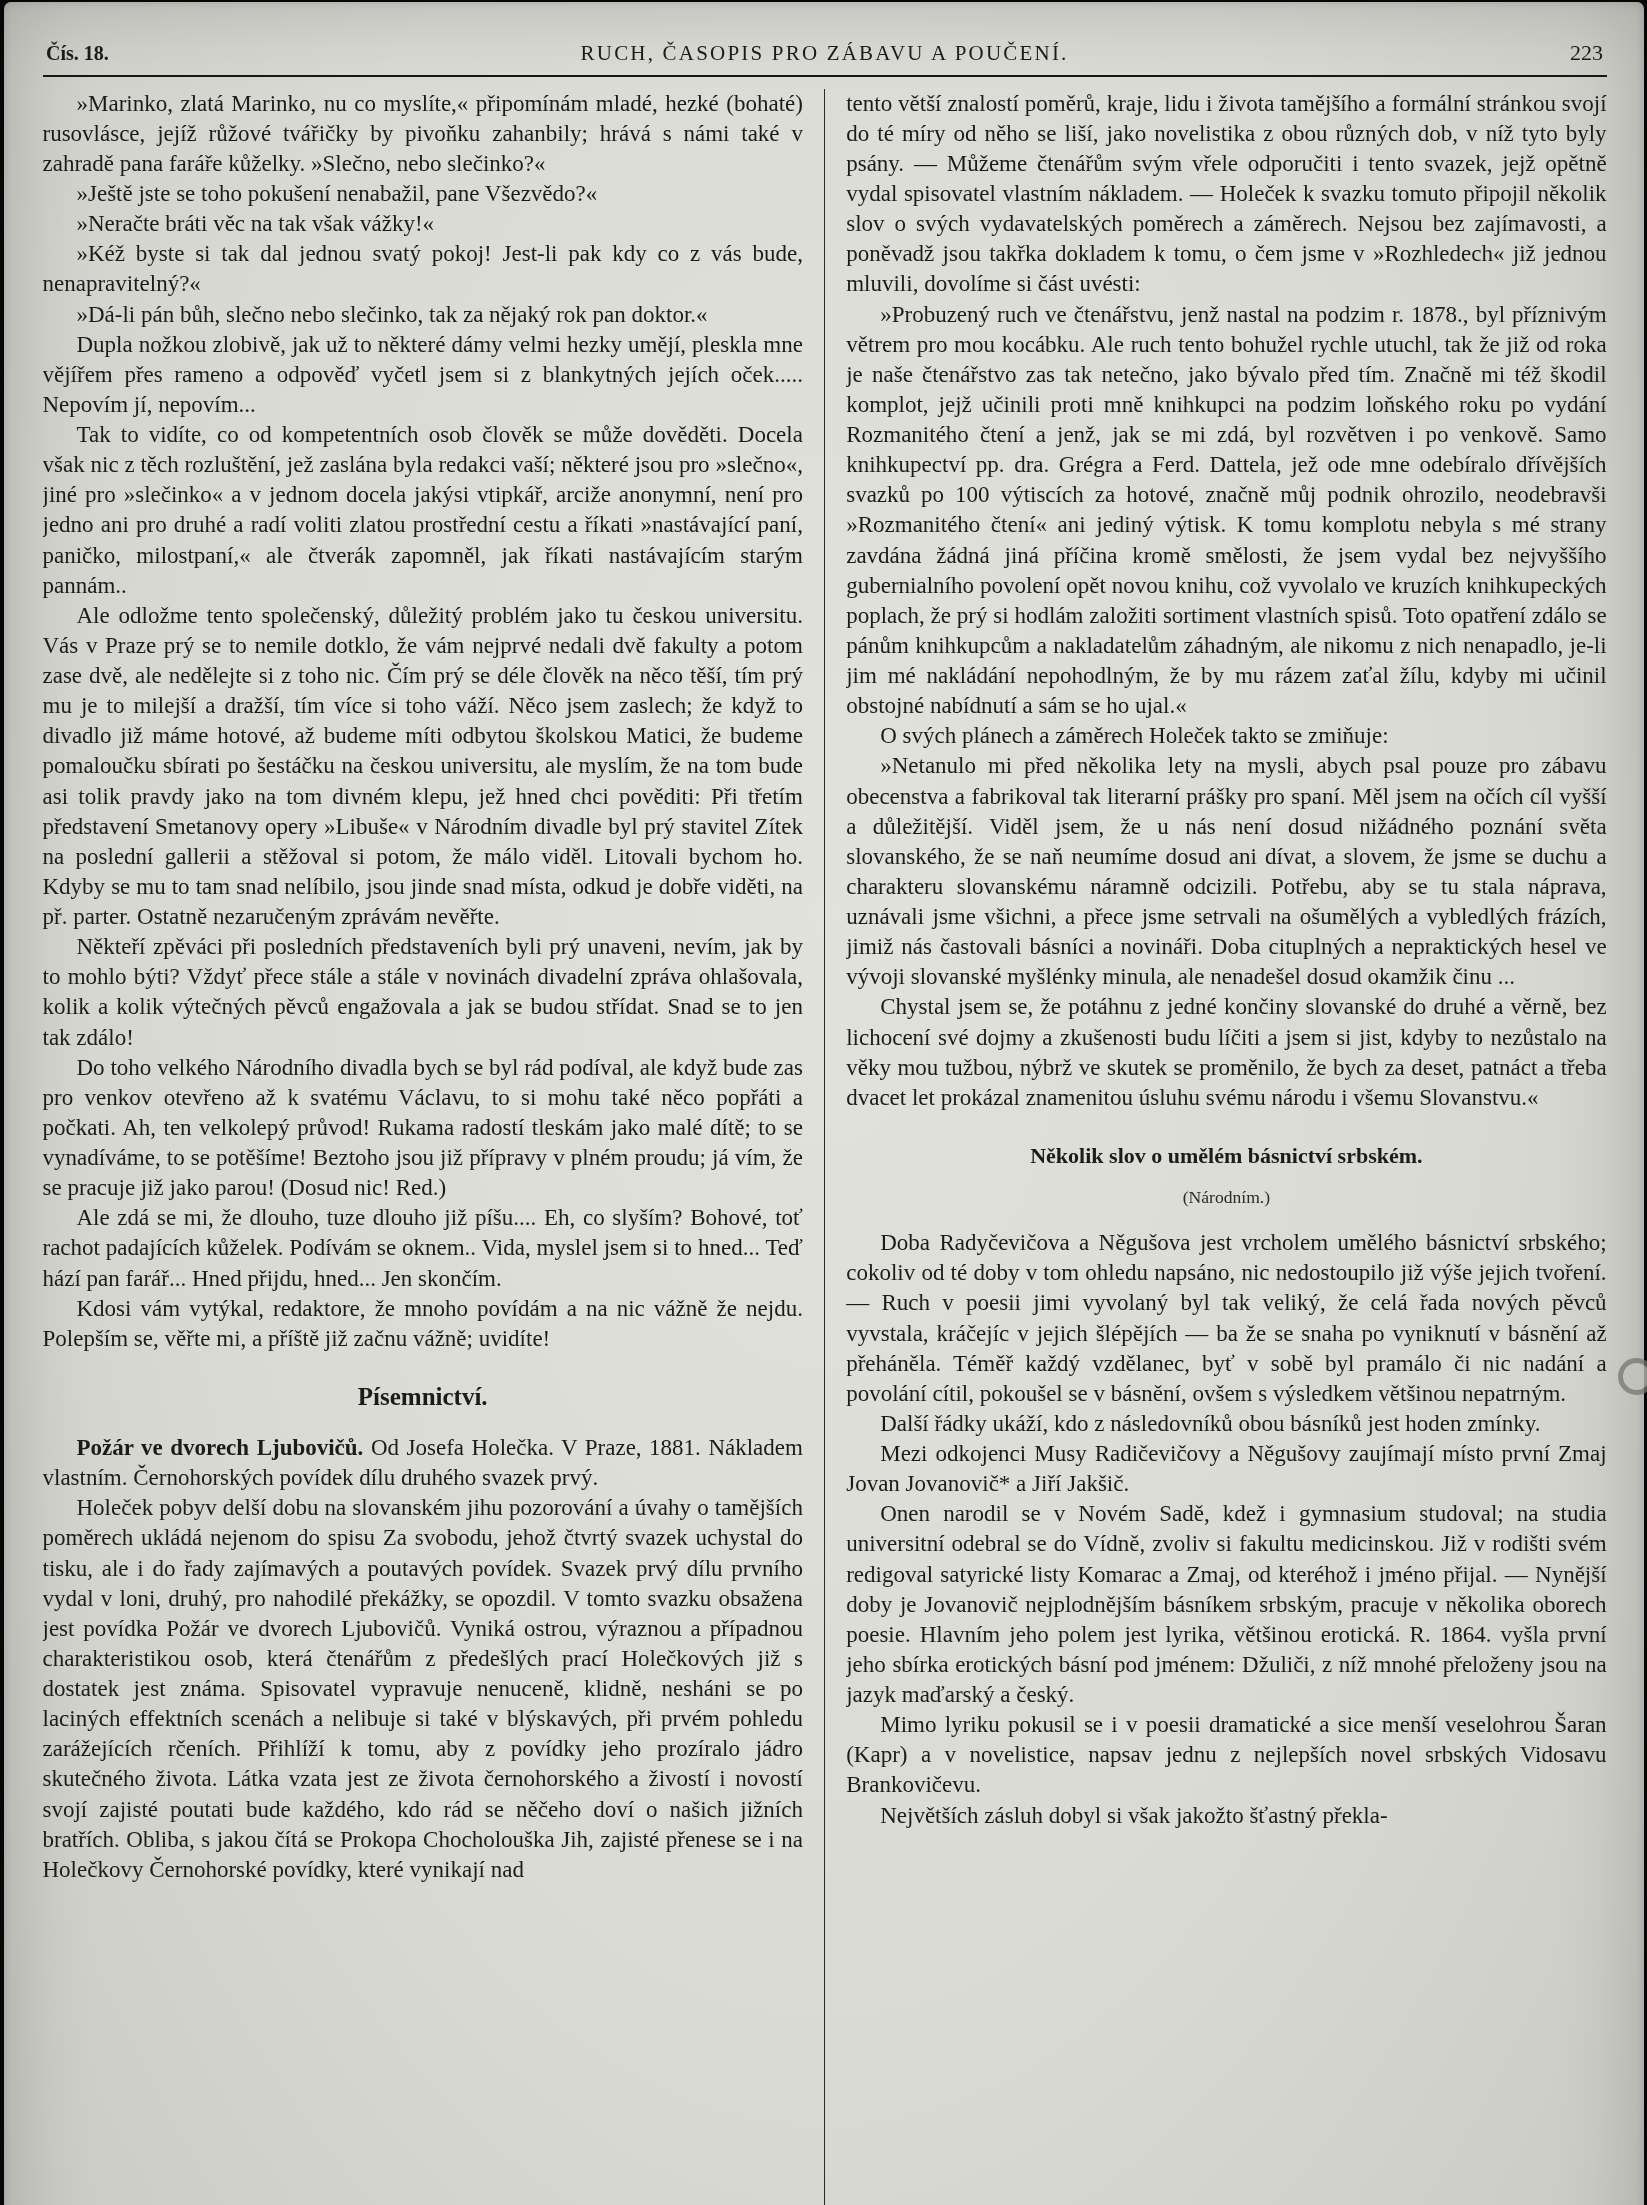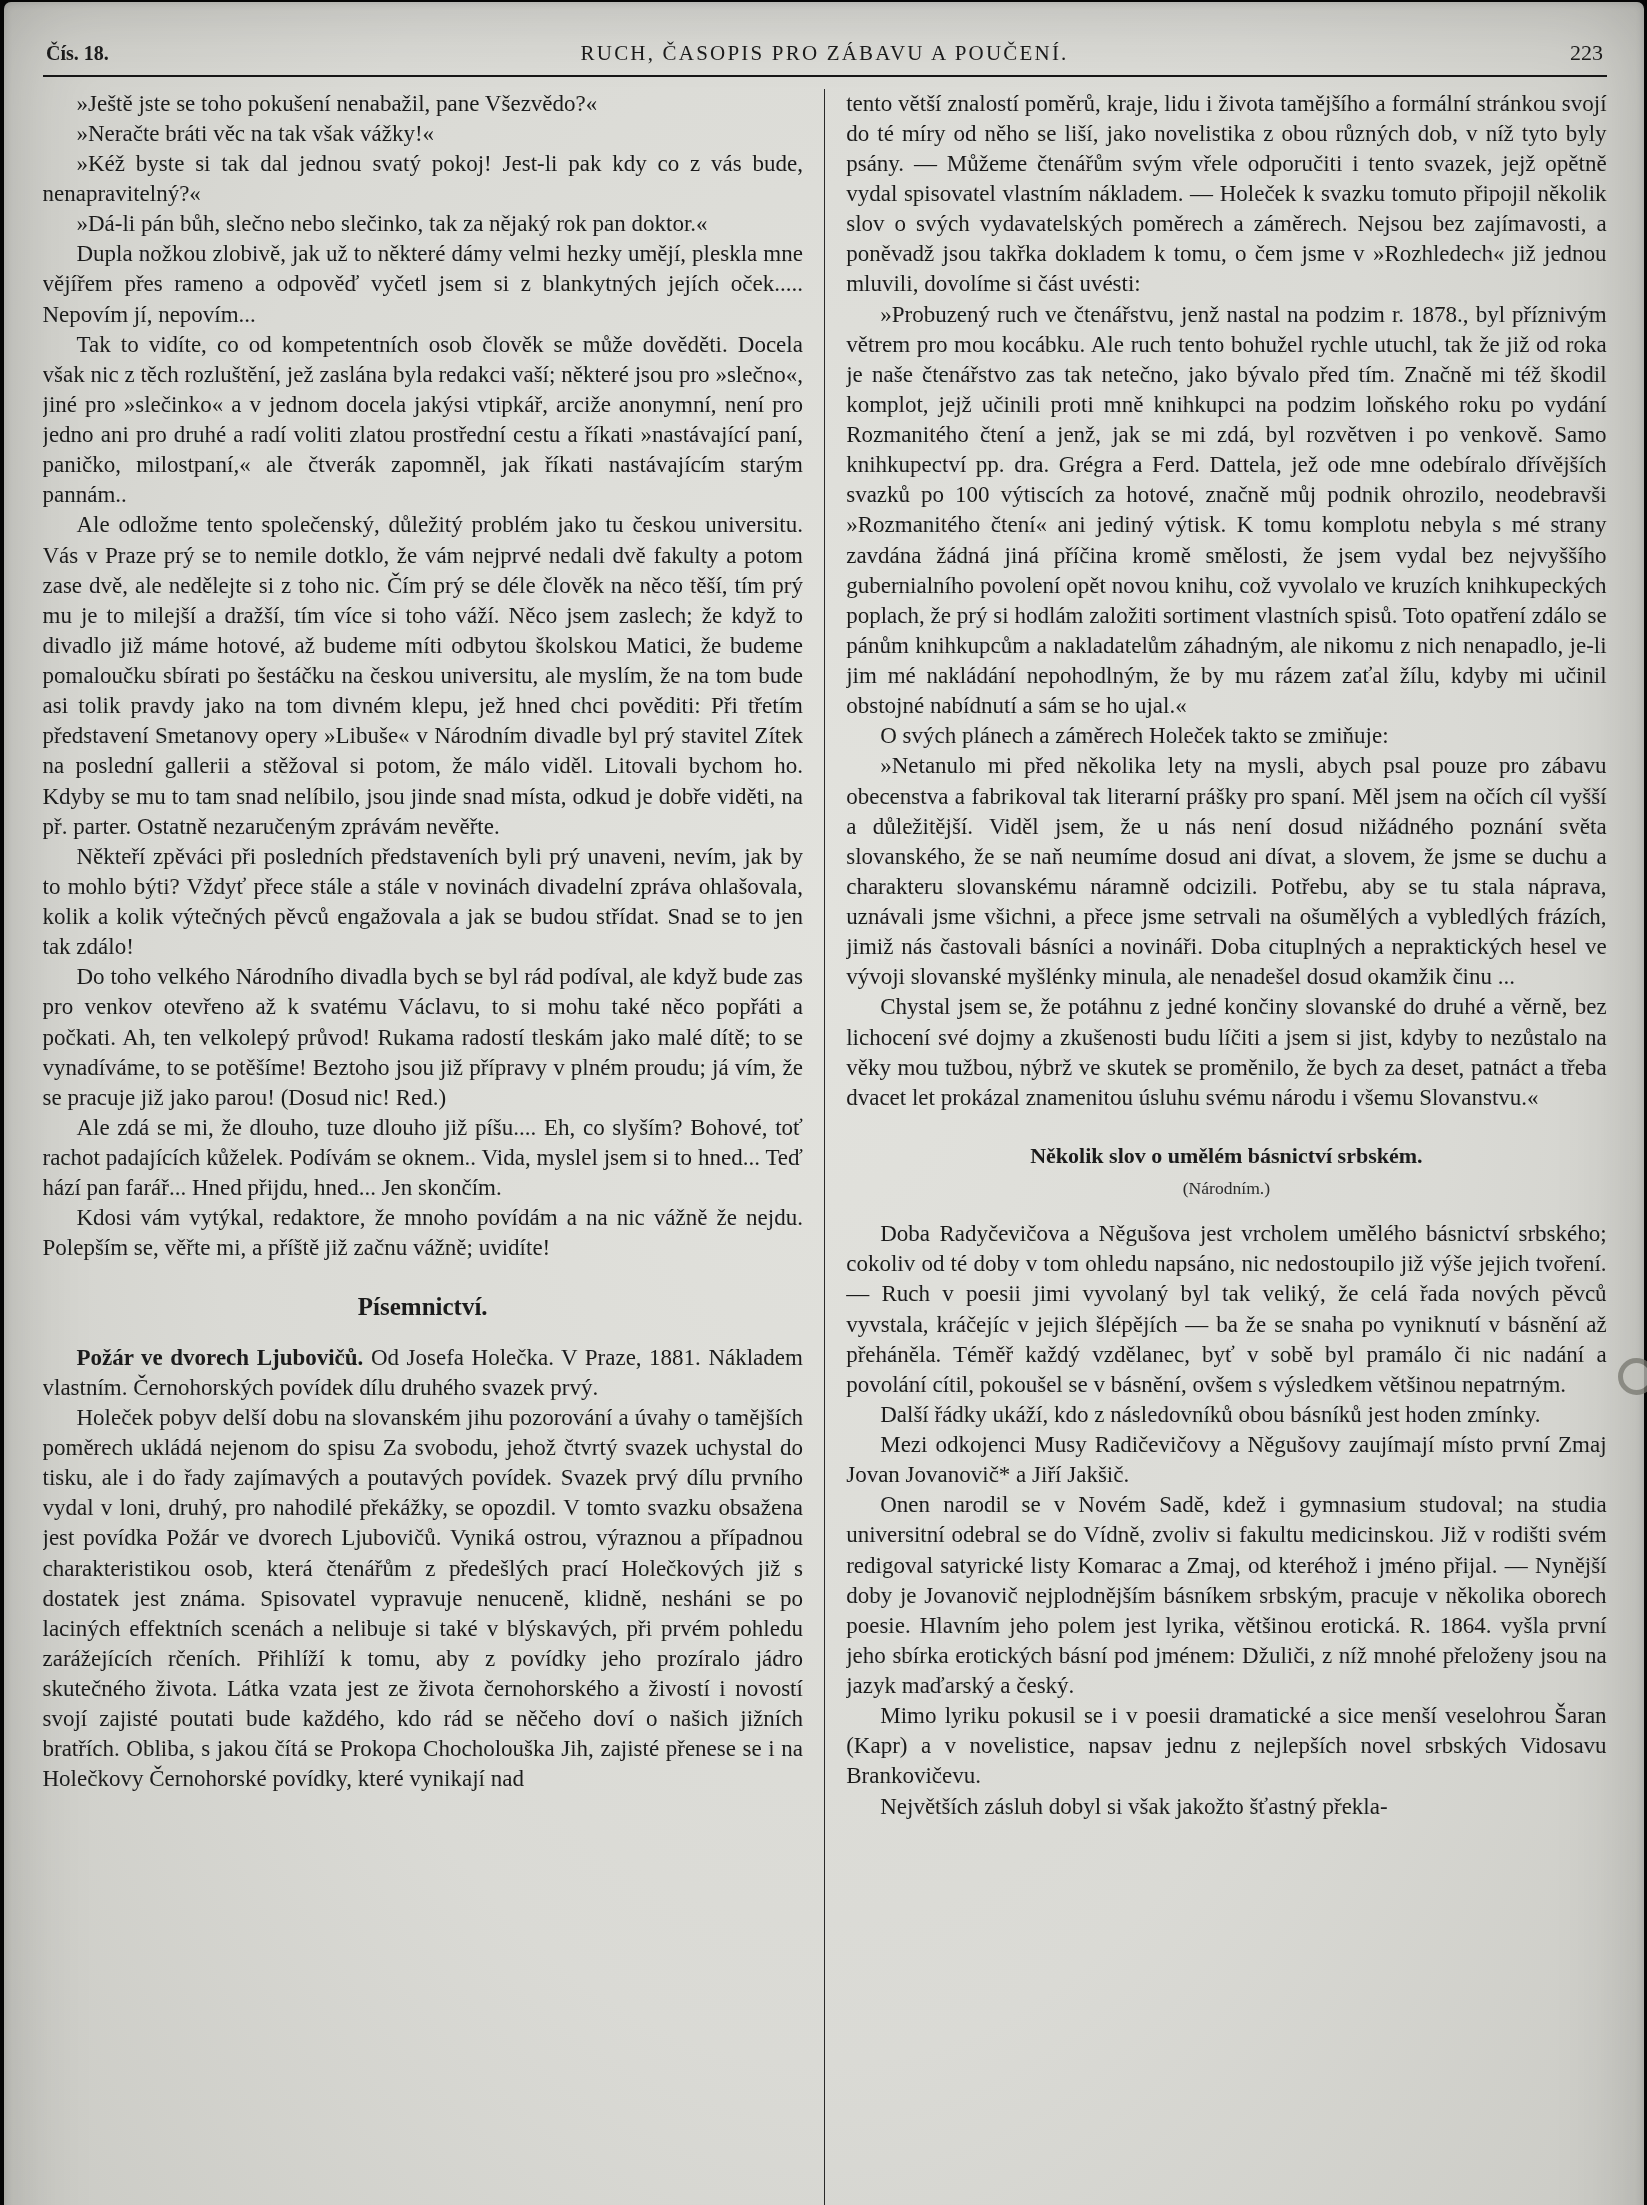--- a/index.html
+++ b/index.html
@@ -54,21 +54,21 @@
 
   p.para { margin: 0; text-indent: 34px; }
   p.no-indent { text-indent: 0; }
 
   .section-heading {
     font-size: 25px; font-weight: bold; text-align: center;
     margin: 27px 0 19.4px; text-indent: 0;
   }
   .article-heading {
     font-size: 22px; font-weight: bold; text-align: center;
-    margin: 29px 0 6px; text-indent: 0;
+    margin: 29px 0 15px; text-indent: 0;
   }
   .article-subheading {
     font-size: 17.6px; text-align: center; margin: 0 0 19.4px; text-indent: 0; color: #2a2a2a;
   }
 
   .scan-artifact {
     position: absolute;
     right: -7px; top: 1358px;
     width: 27px; height: 27px;
     border-radius: 50%;
@@ -86,20 +86,21 @@
     <div class="issue">Čís. 18.</div>
     <div class="journal-title">RUCH, ČASOPIS PRO ZÁBAVU A POUČENÍ.</div>
     <div class="page-number">223</div>
   </div>
 
   <div class="header-rule"></div>
 
   <div class="columns">
 
     <div class="col col-left">
+      <p class="para">»Marinko, zlatá Marinko, nu co myslíte,« připomínám mladé, hezké (bohaté) rusovlásce, jejíž růžové tvářičky by pivoňku zahanbily; hrává s námi také v zahradě pana faráře kůželky. »Slečno, nebo slečinko?«</p>
       <p class="para">»Ještě jste se toho pokušení nenabažil, pane Všezvědo?«</p>
       <p class="para">»Neračte bráti věc na tak však vážky!«</p>
       <p class="para">»Kéž byste si tak dal jednou svatý pokoj! Jest-li pak kdy co z vás bude, nenapravitelný?«</p>
       <p class="para">»Dá-li pán bůh, slečno nebo slečinko, tak za nějaký rok pan doktor.«</p>
       <p class="para">Dupla nožkou zlobivě, jak už to některé dámy velmi hezky umějí, pleskla mne vějířem přes rameno a odpověď vyčetl jsem si z blankytných jejích oček..... Nepovím jí, nepovím...</p>
       <p class="para">Tak to vidíte, co od kompetentních osob člověk se může dověděti. Docela však nic z těch rozluštění, jež zaslána byla redakci vaší; některé jsou pro »slečno«, jiné pro »slečinko« a v jednom docela jakýsi vtipkář, arciže anonymní, není pro jedno ani pro druhé a radí voliti zlatou prostřední cestu a říkati »nastávající paní, paničko, milostpaní,« ale čtverák zapomněl, jak říkati nastávajícím starým pannám..</p>
       <p class="para">Ale odložme tento společenský, důležitý problém jako tu českou universitu. Vás v Praze prý se to nemile dotklo, že vám nejprvé nedali dvě fakulty a potom zase dvě, ale nedělejte si z toho nic. Čím prý se déle člověk na něco těší, tím prý mu je to milejší a dražší, tím více si toho váží. Něco jsem zaslech; že když to divadlo již máme hotové, až budeme míti odbytou školskou Matici, že budeme pomaloučku sbírati po šestáčku na českou universitu, ale myslím, že na tom bude asi tolik pravdy jako na tom divném klepu, jež hned chci pověditi: Při třetím představení Smetanovy opery »Libuše« v Národním divadle byl prý stavitel Zítek na poslední gallerii a stěžoval si potom, že málo viděl. Litovali bychom ho. Kdyby se mu to tam snad nelíbilo, jsou jinde snad místa, odkud je dobře viděti, na př. parter. Ostatně nezaručeným zprávám nevěřte.</p>
       <p class="para">Někteří zpěváci při posledních představeních byli prý unaveni, nevím, jak by to mohlo býti? Vždyť přece stále a stále v novinách divadelní zpráva ohlašovala, kolik a kolik výtečných pěvců engažovala a jak se budou střídat. Snad se to jen tak zdálo!</p>
       <p class="para">Do toho velkého Národního divadla bych se byl rád podíval, ale když bude zas pro venkov otevřeno až k svatému Václavu, to si mohu také něco popřáti a počkati. Ah, ten velkolepý průvod! Rukama radostí tleskám jako malé dítě; to se vynadíváme, to se potěšíme! Beztoho jsou již přípravy v plném proudu; já vím, že se pracuje již jako parou! (Dosud nic! Red.)</p>
       <p class="para">Ale zdá se mi, že dlouho, tuze dlouho již píšu.... Eh, co slyším? Bohové, toť rachot padajících kůželek. Podívám se oknem.. Vida, myslel jsem si to hned... Teď hází pan farář... Hned přijdu, hned... Jen skončím.</p>

